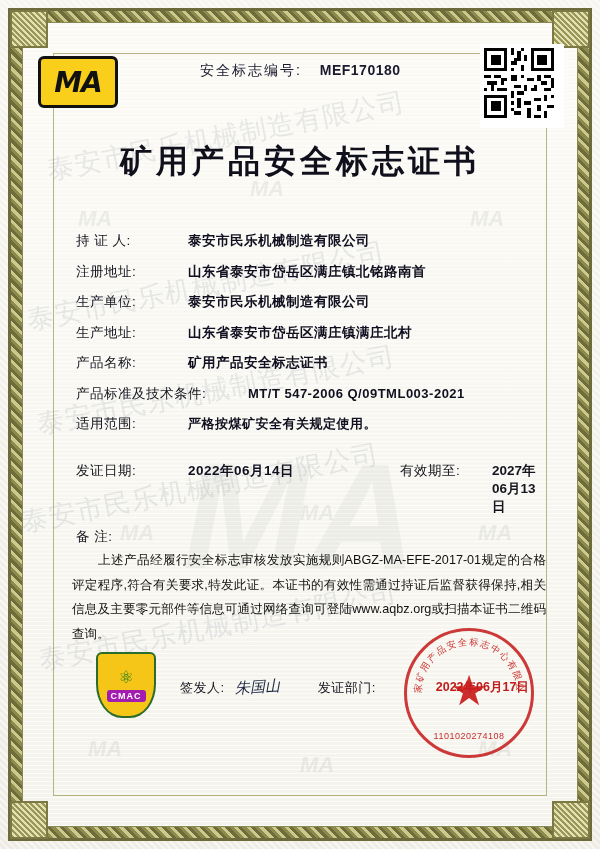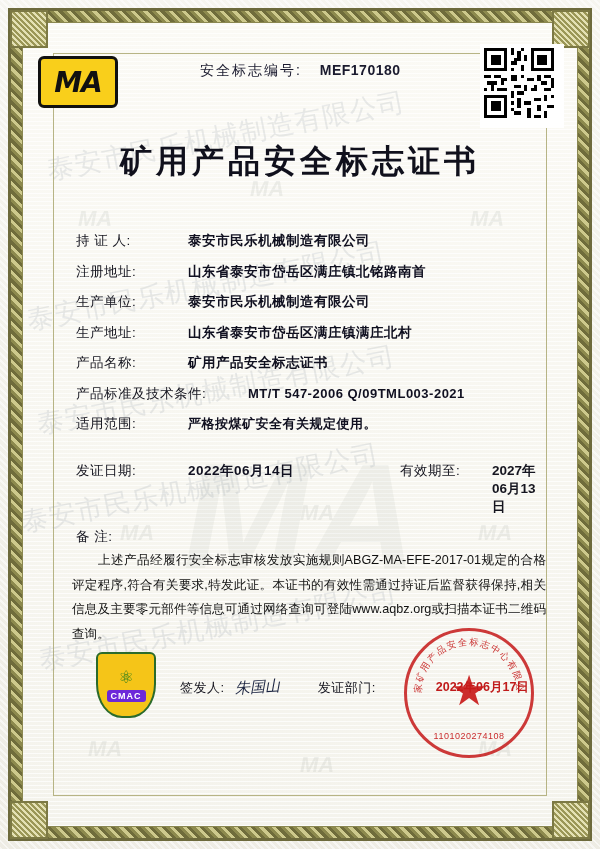--- a/index.html
+++ b/index.html
@@ -148,21 +148,21 @@
   .cmac .shield{
     width:56px;height:62px;
     background:#f5c518;
     border:2px solid #2b6b2b;
     border-radius:6px 6px 26px 26px/6px 6px 34px 34px;
     display:flex;flex-direction:column;align-items:center;justify-content:center;
   }
   .cmac .mark{font-size:17px;color:#1e7a1e;font-weight:bold;line-height:1;}
   .cmac .txt{
     margin-top:4px;font-size:9px;font-weight:bold;color:#fff;
-    background:#6d28d9;border-radius:3px;padding:1px 4px;letter-spacing:1px;
+    background:#a21caf;border-radius:3px;padding:1px 4px;letter-spacing:1px;
   }
 
   .sign-row{
     position:absolute;left:180px;top:678px;right:40px;
     font-size:13px;color:#15151f;
     display:flex;align-items:center;
   }
   .sign-row .s-label{letter-spacing:0.5px;}
   .sign-row .s-name{
     margin-left:10px;font-family:"Liberation Serif","DejaVu Serif",serif;

